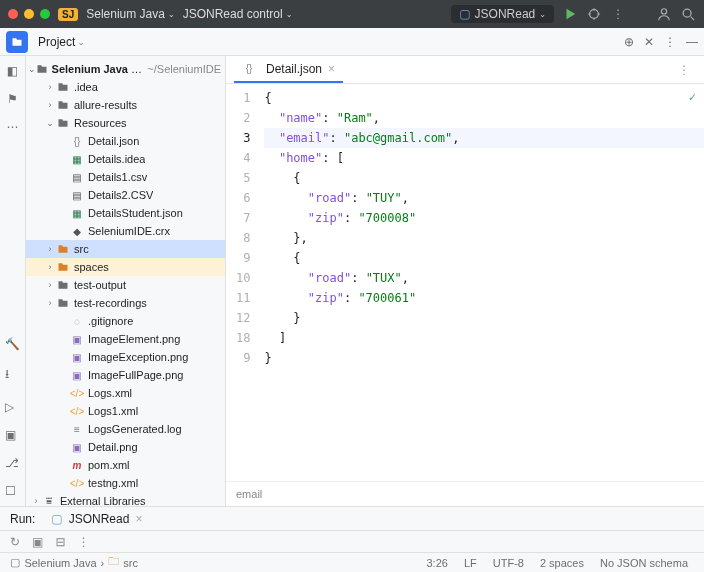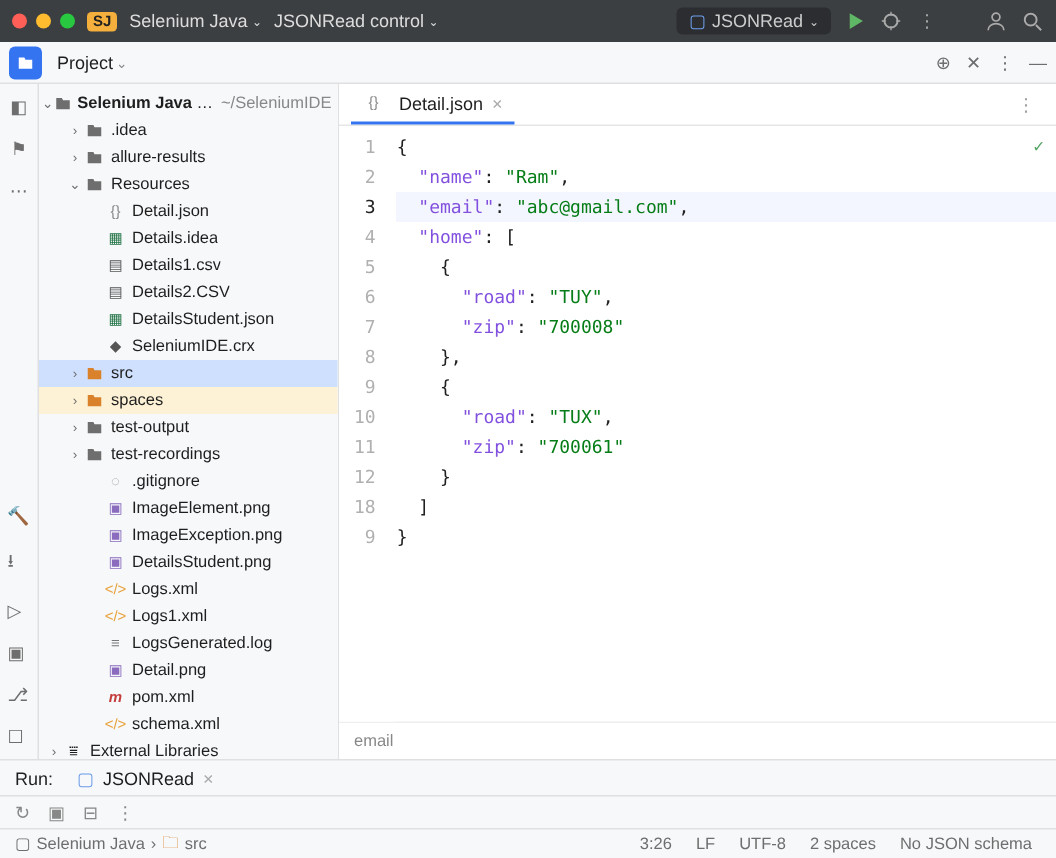--- a/index.html
+++ b/index.html
@@ -271,21 +271,21 @@
           <span class="label">ImageElement.png</span>
         </div>
         <div class="node" style="padding-left:32px">
           <span class="arrow"></span>
           <span class="fic png">▣</span>
           <span class="label">ImageException.png</span>
         </div>
         <div class="node" style="padding-left:32px">
           <span class="arrow"></span>
           <span class="fic png">▣</span>
-          <span class="label">DetailsStudent.png</span>
+          <span class="label">ImageFullPage.png</span>
         </div>
         <div class="node" style="padding-left:32px">
           <span class="arrow"></span>
           <span class="fic xml">&lt;/&gt;</span>
           <span class="label">Logs.xml</span>
         </div>
         <div class="node" style="padding-left:32px">
           <span class="arrow"></span>
           <span class="fic xml">&lt;/&gt;</span>
           <span class="label">Logs1.xml</span>
@@ -301,21 +301,21 @@
           <span class="label">Detail.png</span>
         </div>
         <div class="node" style="padding-left:32px">
           <span class="arrow"></span>
           <span class="fic mvn">m</span>
           <span class="label">pom.xml</span>
         </div>
         <div class="node" style="padding-left:32px">
           <span class="arrow"></span>
           <span class="fic xml">&lt;/&gt;</span>
-          <span class="label">schema.xml</span>
+          <span class="label">testng.xml</span>
         </div>
         <div class="node" style="padding-left:4px">
           <span class="arrow">›</span>
           <span class="fic">⩸</span>
           <span class="label">External Libraries</span>
         </div>
       </div>
   </div>
 
   <div class="editor">

